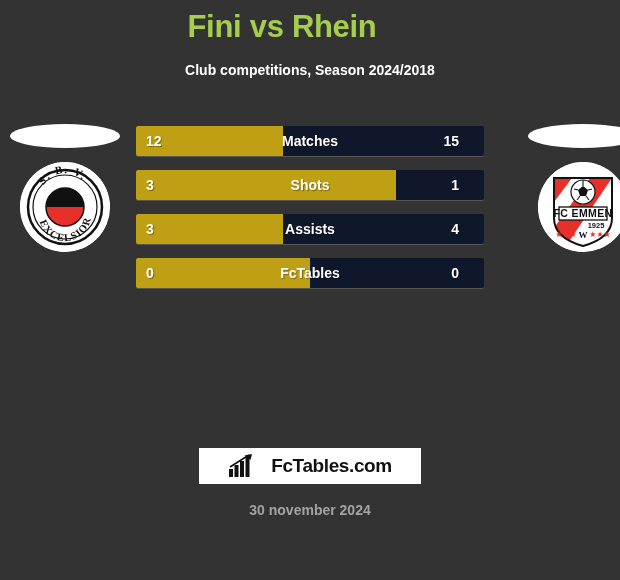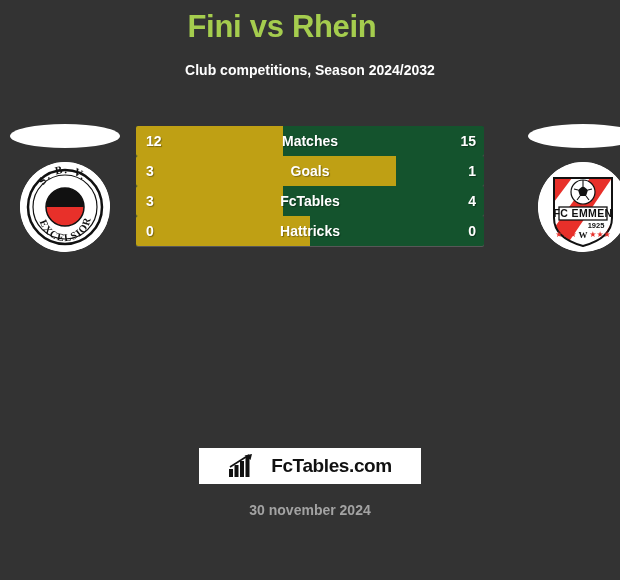--- a/index.html
+++ b/index.html
@@ -76,23 +76,24 @@
   
   .stats {
     position: absolute;
     top: 126px;
     left: 136px;
     width: 348px;
   }
   .stat-row {
     position: relative;
     height: 30px;
+    margin-bottom: 14px;
     border-radius: 2px;
     overflow: hidden;
-    background: #14532d;
+    background: #0f172a;
     box-shadow: 0 1px 0 rgba(255,255,255,0.18);
   }
   .stat-fill {
     position: absolute;
     top: 0;
     left: 0;
     height: 100%;
     background: #bfa014;
   }
   .stat-home, .stat-away, .stat-label {
@@ -100,21 +101,21 @@
     top: 0;
     height: 30px;
     line-height: 30px;
     font-size: 14px;
     font-weight: bold;
     color: #ffffff;
     text-shadow: 1px 1px 1px rgba(0,0,0,0.35);
     white-space: nowrap;
   }
   .stat-home  { left: 10px; }
-  .stat-away  { right: 8px; text-align: right; }
+  .stat-away  { right: 25px; text-align: right; }
   .stat-label {
     left: 0;
     width: 348px;
     text-align: center;
   }
 
   
   .brand-box {
     position: absolute;
     top: 448px;
@@ -143,21 +144,21 @@
     font-size: 14px;
     font-weight: bold;
     color: #a3a3a3;
     line-height: 20px;
   }
 </style>
 </head>
 <body>
 
 <div class="page-title">Fini vs Rhein</div>
-<div class="page-subtitle">Club competitions, Season 2024/2032</div>
+<div class="page-subtitle">Club competitions, Season 2024/2018</div>
 
 <div class="badge-zone left">
   <div class="badge-ellipse"></div>
   <div class="badge-logo">
     <svg width="90" height="90" viewBox="0 0 90 90">
       <circle cx="45" cy="45" r="45" fill="#ffffff"></circle>
       <circle cx="45" cy="45" r="37" fill="none" stroke="#111111" stroke-width="2.5"></circle>
       <circle cx="45" cy="45" r="32" fill="none" stroke="#111111" stroke-width="1.2"></circle>
       <clipPath id="exCore">
           <circle cx="45" cy="45" r="19"></circle>
@@ -212,35 +213,35 @@
   <div class="stat-row">
     <div class="stat-fill" style="width: 42.2%;"></div>
     <div class="stat-home">12</div>
     <div class="stat-label">Matches</div>
     <div class="stat-away">15</div>
   </div>
 
   <div class="stat-row">
     <div class="stat-fill" style="width: 74.7%;"></div>
     <div class="stat-home">3</div>
-    <div class="stat-label">Goals</div>
+    <div class="stat-label">Shots</div>
     <div class="stat-away">1</div>
   </div>
 
   <div class="stat-row">
     <div class="stat-fill" style="width: 42.2%;"></div>
     <div class="stat-home">3</div>
-    <div class="stat-label">FcTables</div>
+    <div class="stat-label">Assists</div>
     <div class="stat-away">4</div>
   </div>
 
   <div class="stat-row">
     <div class="stat-fill" style="width: 50%;"></div>
     <div class="stat-home">0</div>
-    <div class="stat-label">Hattricks</div>
+    <div class="stat-label">FcTables</div>
     <div class="stat-away">0</div>
   </div>
 
 
 
 
 </div>
 
 <div class="brand-box">
   <svg width="26" height="24" viewBox="0 0 26 24">

